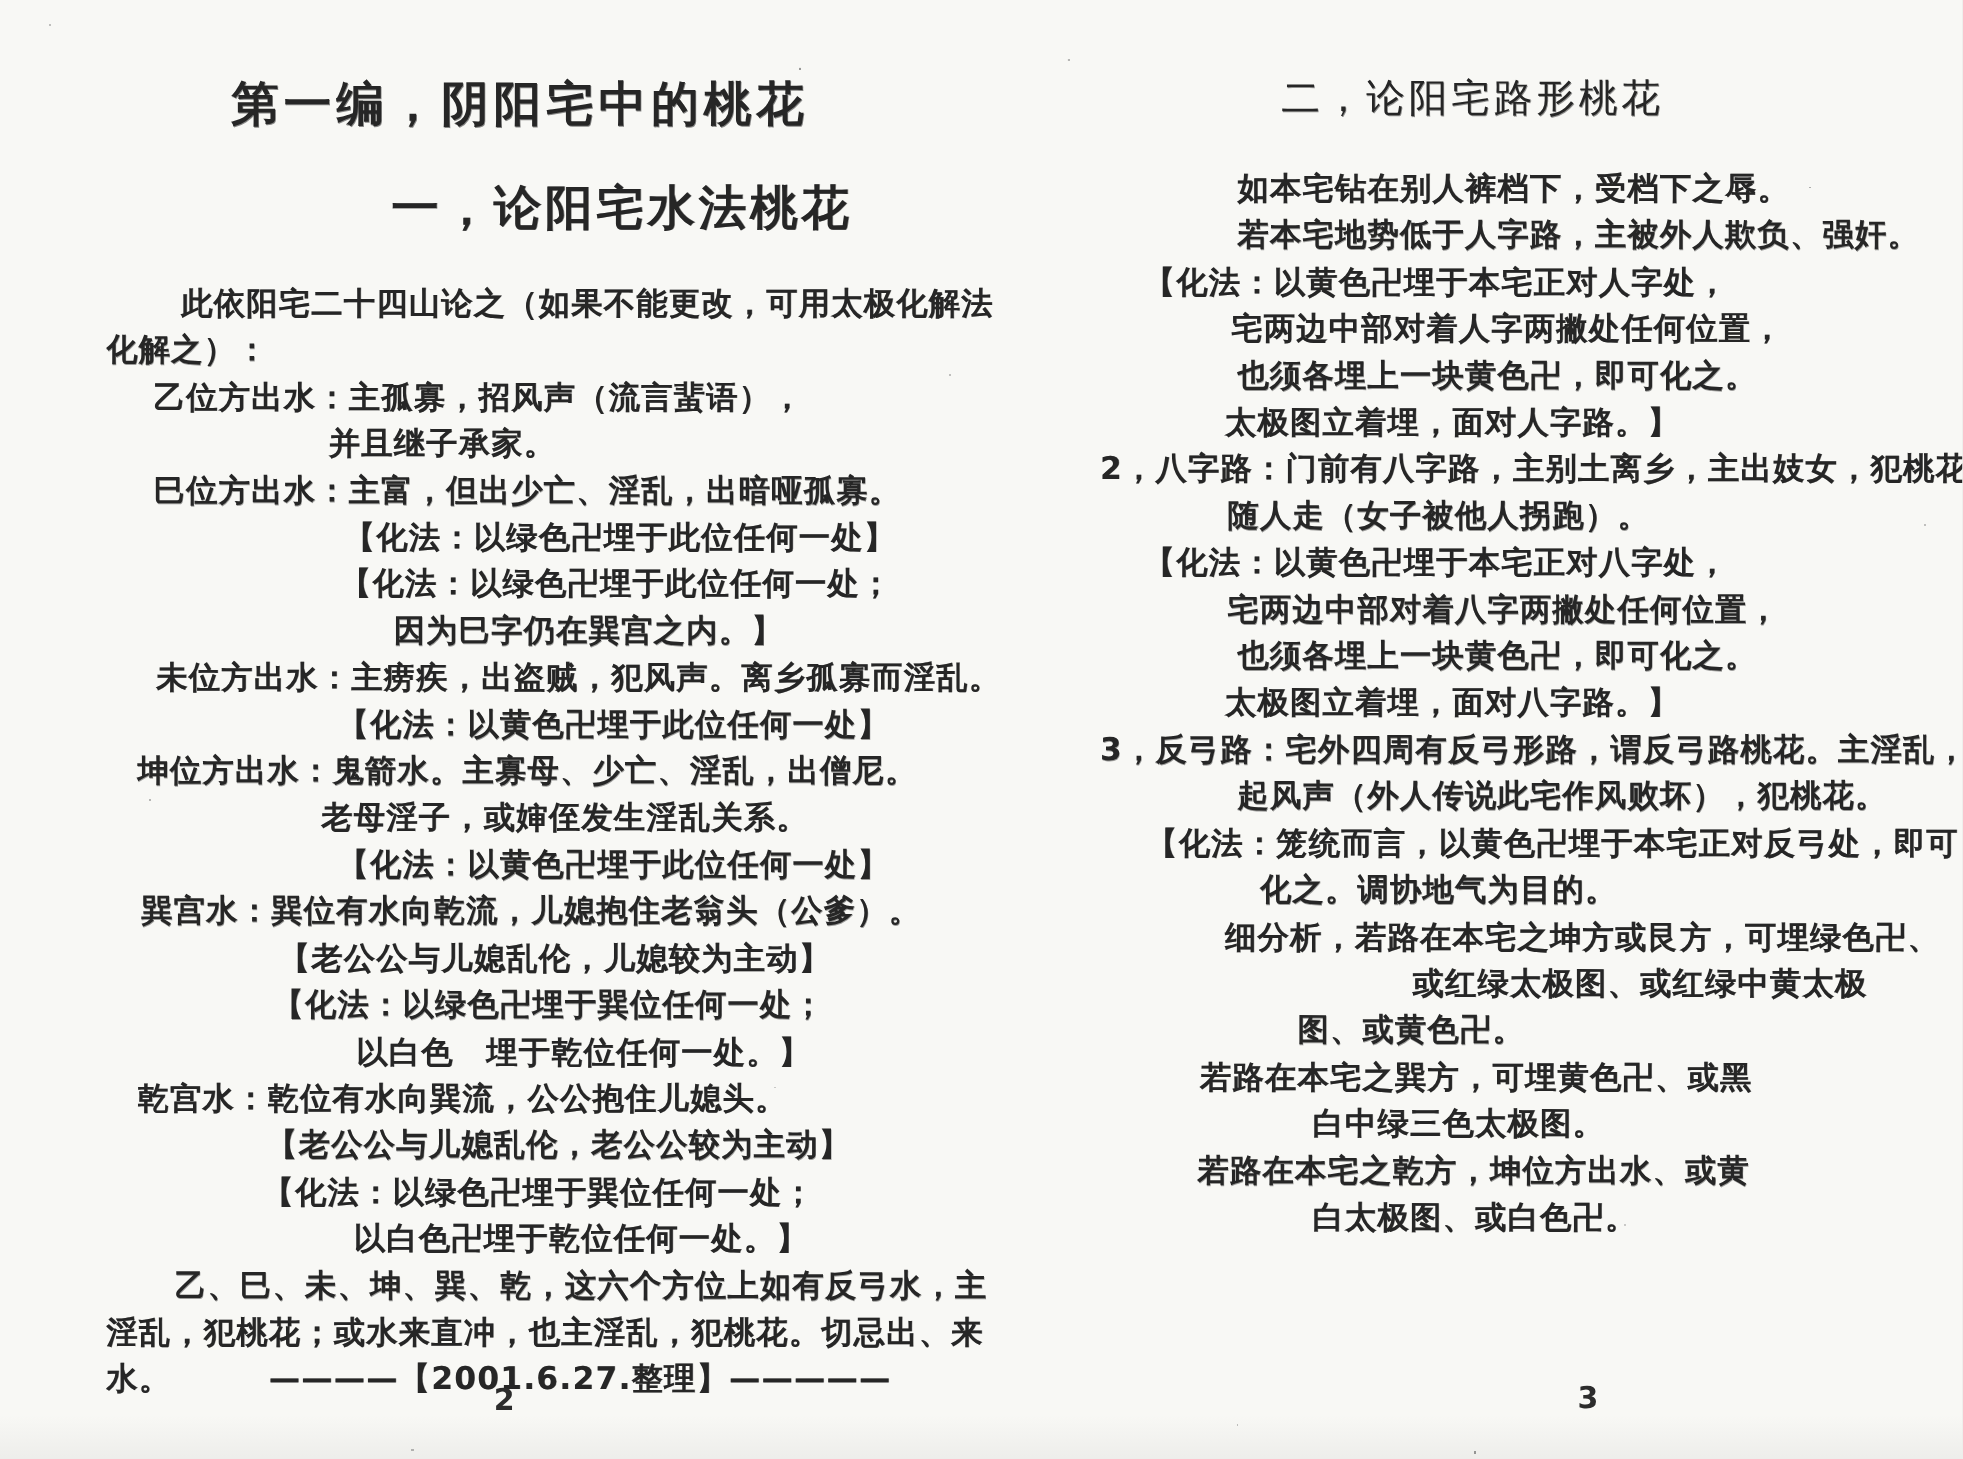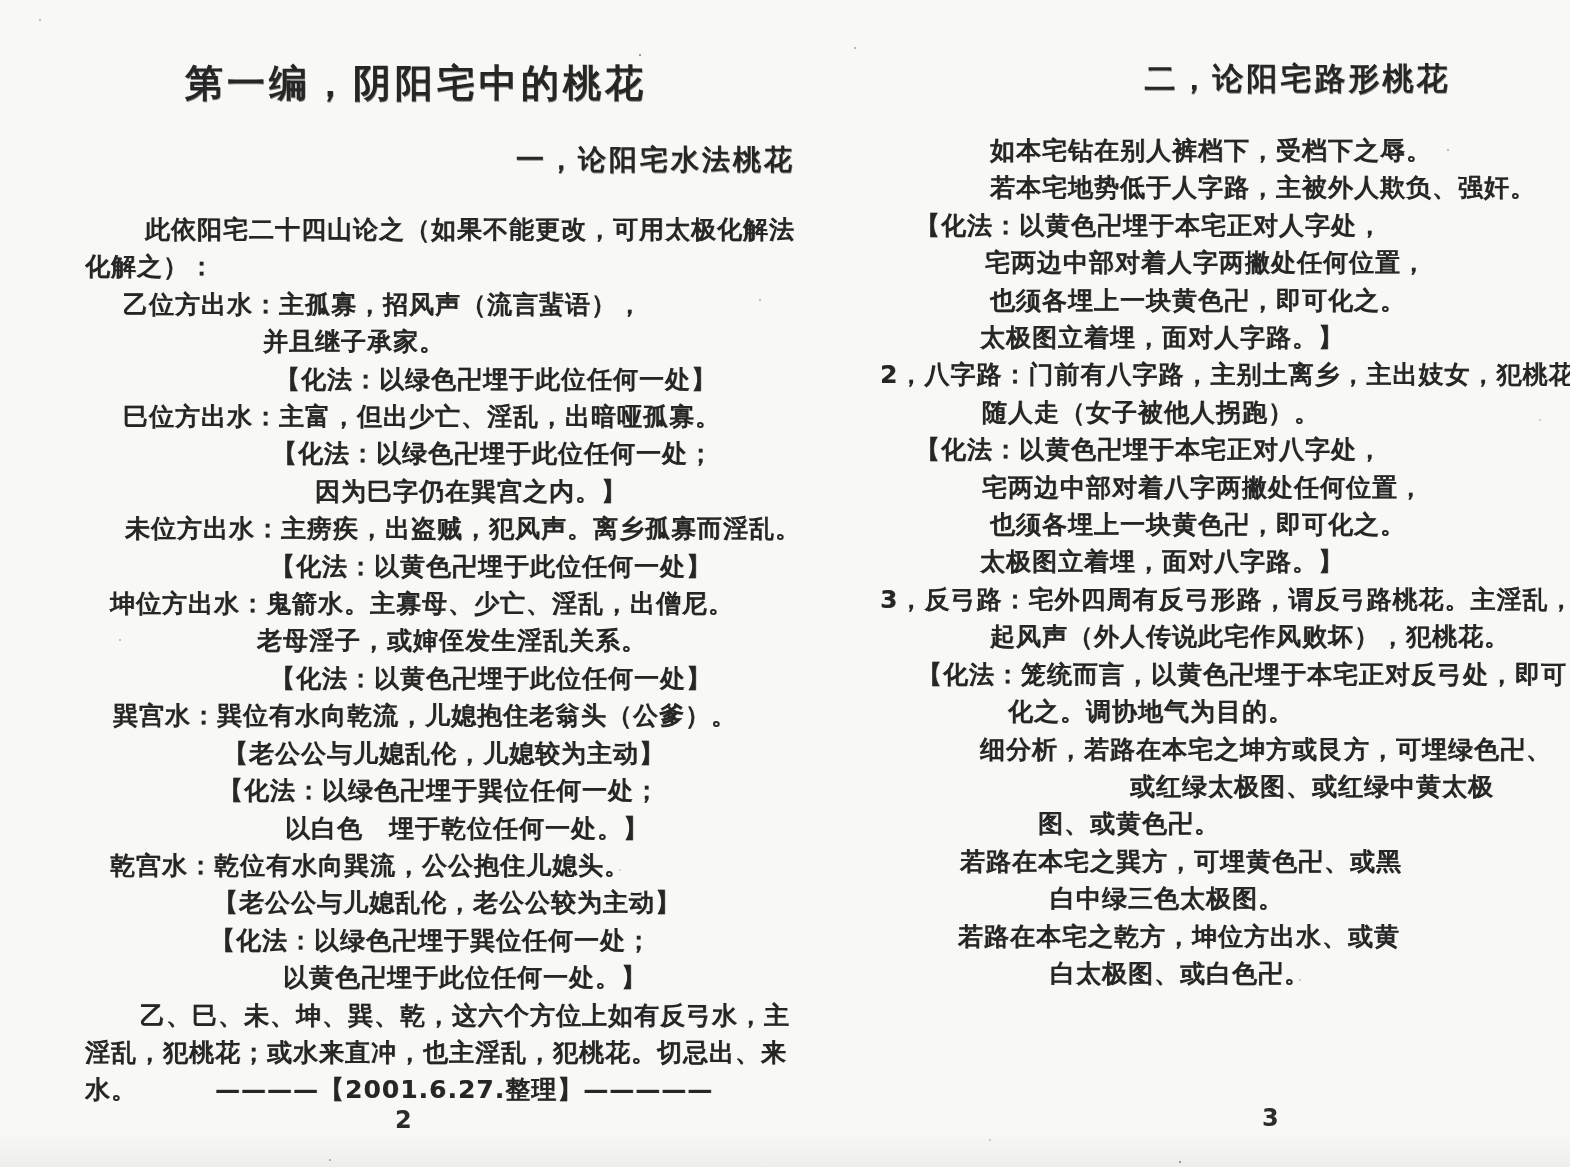--- a/index.html
+++ b/index.html
@@ -50,35 +50,33 @@
   .main-title {
     margin: 58px 0 0 100px;
     font-size: 38px;
     font-weight: bold;
     letter-spacing: 4px;
     text-shadow: 0.6px 0.6px 0 rgba(40,40,40,.55);
     white-space: nowrap;
   }
   .sub-title {
     margin: 32px 0 0 228px;
-    font-size: 28px;
+    font-size: 38px;
     font-weight: bold;
     letter-spacing: 3px;
     text-shadow: 0.5px 0.5px 0 rgba(40,40,40,.5);
     white-space: nowrap;
-    text-align: right;
   }
   .right-title {
     margin: 58px 0 0 195px;
     font-size: 31px;
-    font-weight: bold;
+    font-weight: normal;
     letter-spacing: 3px;
     text-shadow: 0.5px 0.5px 0 rgba(40,40,40,.5);
     white-space: nowrap;
-    text-align: center;
   }
   .body-lines {
     margin-top: 32px;
     font-size: 25px;
     font-weight: bold;
     line-height: 37.4px;
     letter-spacing: 1px;
     text-shadow: 0.4px 0.4px 0 rgba(45,45,45,.45);
   }
   .body-lines .line {
@@ -99,37 +97,37 @@
 <div id="canvas" style="background: rgb(248, 248, 245); color: rgb(38, 38, 38);">
 
   <div class="page page-left">
     <h1 class="main-title">第一编，阴阳宅中的桃花</h1>
     <h2 class="sub-title">一，论阳宅水法桃花</h2>
     <div class="body-lines">
         <div class="line" style="padding-left: 60px;">此依阳宅二十四山论之（如果不能更改，可用太极化解法</div>
         <div class="line" style="padding-left: 0px;">化解之）：</div>
         <div class="line" style="padding-left: 38px;">乙位方出水：主孤寡，招风声（流言蜚语），</div>
         <div class="line" style="padding-left: 178px;">并且继子承家。</div>
+        <div class="line" style="padding-left: 38px;">巳位方出水：主富，但出少亡、淫乱，出暗哑孤寡。</div>
         <div class="line" style="padding-left: 190px;">【化法：以绿色卍埋于此位任何一处】</div>
-        <div class="line" style="padding-left: 38px;">巳位方出水：主富，但出少亡、淫乱，出暗哑孤寡。</div>
         <div class="line" style="padding-left: 187px;">【化法：以绿色卍埋于此位任何一处；</div>
         <div class="line" style="padding-left: 230px;">因为巳字仍在巽宫之内。】</div>
         <div class="line" style="padding-left: 40px;">未位方出水：主痨疾，出盗贼，犯风声。离乡孤寡而淫乱。</div>
         <div class="line" style="padding-left: 185px;">【化法：以黄色卍埋于此位任何一处】</div>
         <div class="line" style="padding-left: 25px;">坤位方出水：鬼箭水。主寡母、少亡、淫乱，出僧尼。</div>
         <div class="line" style="padding-left: 172px;">老母淫子，或婶侄发生淫乱关系。</div>
         <div class="line" style="padding-left: 185px;">【化法：以黄色卍埋于此位任何一处】</div>
         <div class="line" style="padding-left: 28px;">巽宫水：巽位有水向乾流，儿媳抱住老翁头（公爹）。</div>
         <div class="line" style="padding-left: 138px;">【老公公与儿媳乱伦，儿媳较为主动】</div>
         <div class="line" style="padding-left: 133px;">【化法：以绿色卍埋于巽位任何一处；</div>
         <div class="line" style="padding-left: 200px;">以白色　埋于乾位任何一处。】</div>
         <div class="line" style="padding-left: 25px;">乾宫水：乾位有水向巽流，公公抱住儿媳头。</div>
         <div class="line" style="padding-left: 128px;">【老公公与儿媳乱伦，老公公较为主动】</div>
         <div class="line" style="padding-left: 125px;">【化法：以绿色卍埋于巽位任何一处；</div>
-        <div class="line" style="padding-left: 198px;">以黄色卍埋于此位任何一处。】</div>
+        <div class="line" style="padding-left: 198px;">以白色卍埋于乾位任何一处。】</div>
         <div class="line" style="padding-left: 55px;">乙、巳、未、坤、巽、乾，这六个方位上如有反弓水，主</div>
         <div class="line" style="padding-left: 0px;">淫乱，犯桃花；或水来直冲，也主淫乱，犯桃花。切忌出、来</div>
         <div class="line" style="padding-left: 0px;">水。　　　————【2001.6.27.整理】—————</div>
       </div>
     <div class="pageno pageno-left">2</div>
   </div>
 
   <div class="page page-right">
     <h2 class="right-title">二，论阳宅路形桃花</h2>
     <div class="body-lines">

